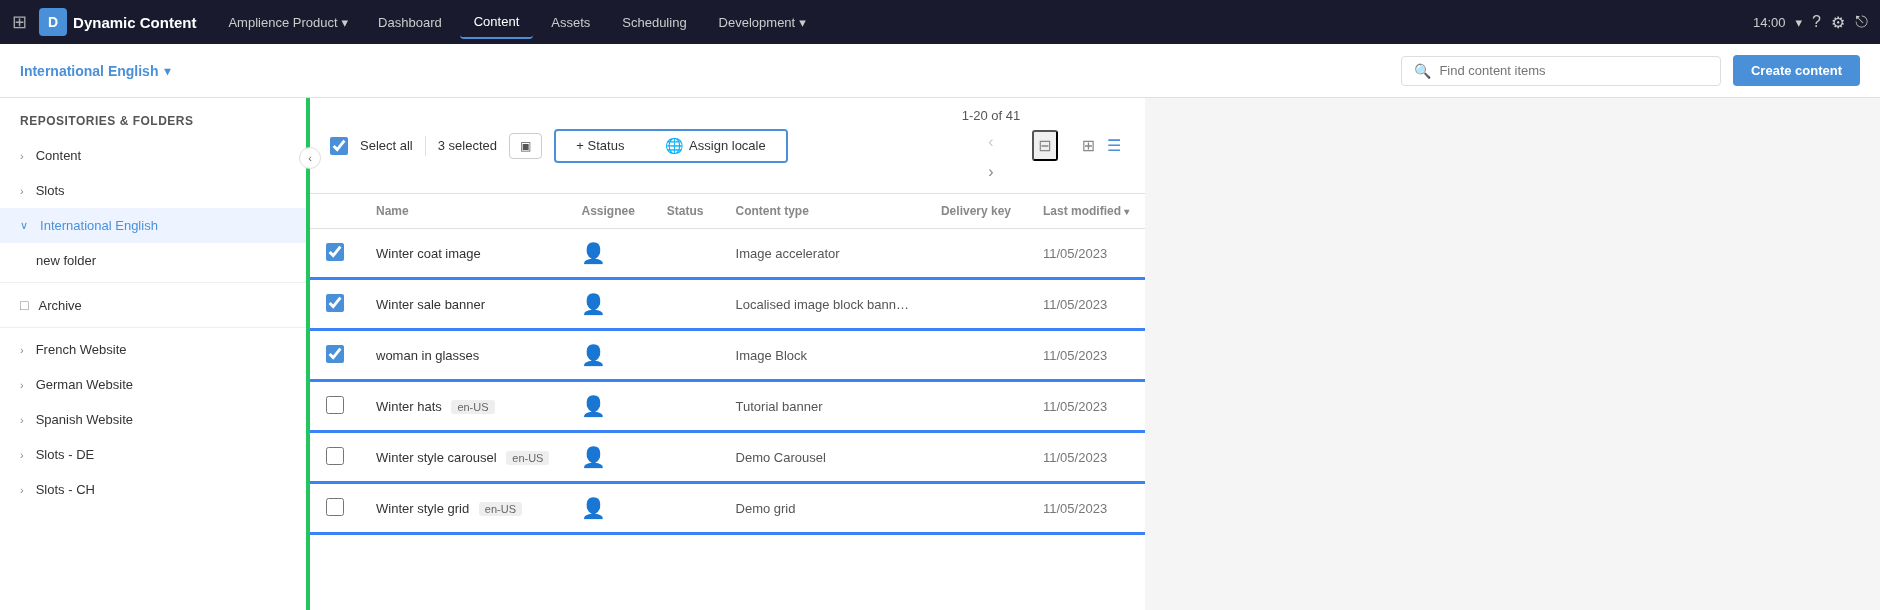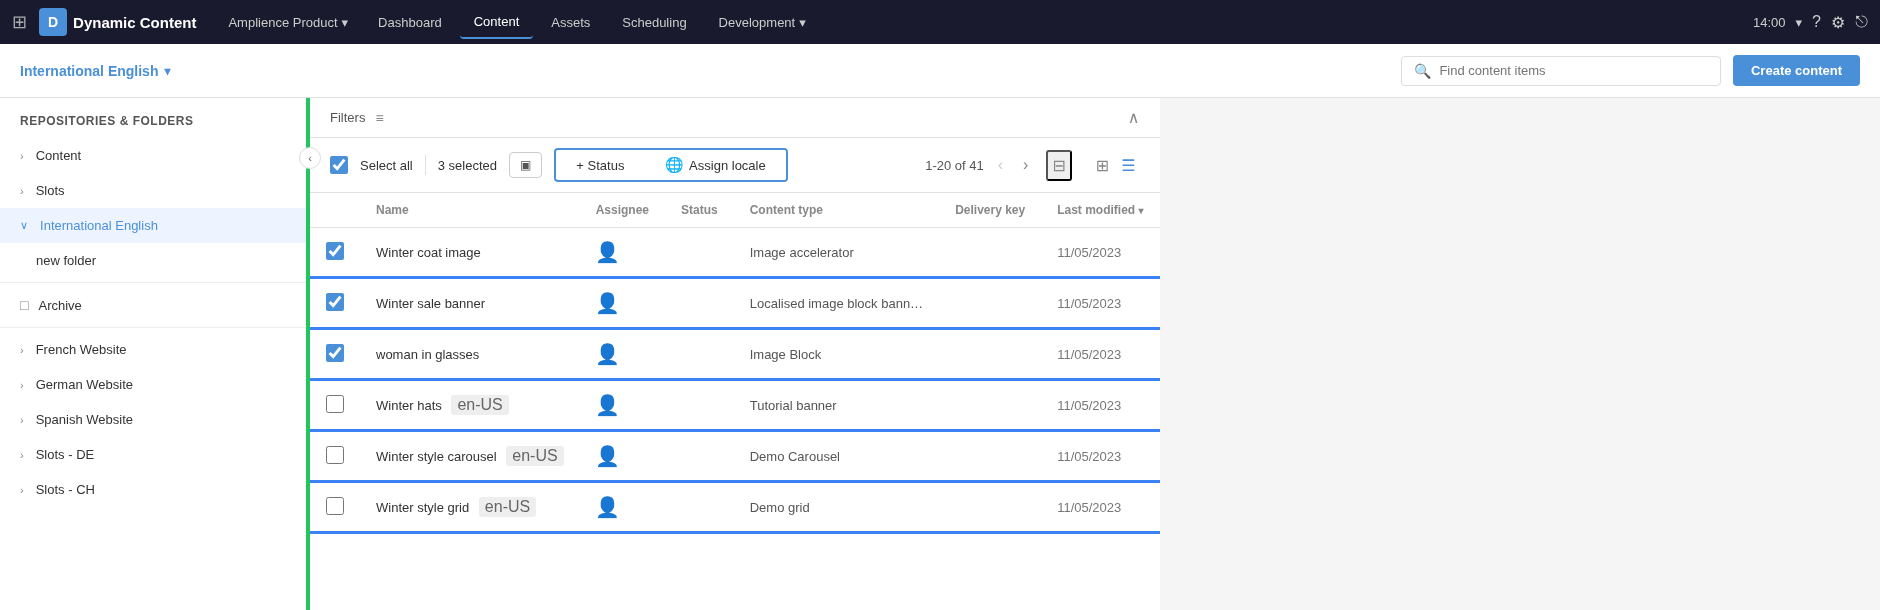--- a/index.html
+++ b/index.html
@@ -213,20 +213,21 @@
     }
     .action-btn-divider { width: 1px; background: #4a90d9; height: 100%; align-self: stretch; }
     .action-btn .globe-icon { font-size: 15px; color: #555; }
     .pagination {
       margin-left: auto;
       display: flex;
       align-items: center;
       gap: 8px;
       font-size: 13px;
       color: #555;
+      flex-direction: column;
     }
     .pagination .page-info { white-space: nowrap; }
     .pagination .nav-arrow {
       cursor: pointer;
       color: #888;
       font-size: 16px;
       padding: 2px 6px;
       border-radius: 3px;
     }
     .pagination .nav-arrow.disabled { color: #ccc; cursor: default; }
@@ -280,21 +281,21 @@
       accent-color: #4a90d9;
       cursor: pointer;
     }
     .item-name { font-weight: 500; color: #333; }
     .locale-tag {
       display: inline-block;
       background: #eee;
       color: #666;
       border-radius: 3px;
       padding: 1px 6px;
-      font-size: 16px;
+      font-size: 11px;
       margin-left: 6px;
     }
     .assignee-icon { color: #bbb; font-size: 20px; }
     .content-type { color: #555; }
     .last-modified { color: #777; }
 
     .relative-wrapper {
       position: relative;
       display: flex;
       height: 100%;
@@ -403,26 +404,20 @@
         <span>Slots - CH</span>
       </div>
     </aside>
 
     <div style="position:relative;">
       <button class="sidebar-collapse-btn" style="position:absolute; left:-11px; top:60px; z-index:20;">‹</button>
     </div>
 
     <div class="content-area">
 
-      <div class="filters-bar">
-        <span class="filters-label">Filters</span>
-        <span class="filters-icon">≡</span>
-        <div style="flex:1;"></div>
-        <span class="collapse-btn-right">∧</span>
-      </div>
 
       <div class="toolbar">
         <input type="checkbox" class="select-all-check" checked="" style="">
         <span class="select-all-label">Select all</span>
         <span class="toolbar-divider"></span>
         <span class="selected-count">3 selected</span>
         <button class="deselect-btn" title="Deselect">▣</button>
 
         <div class="action-buttons">
           <button class="action-btn">

